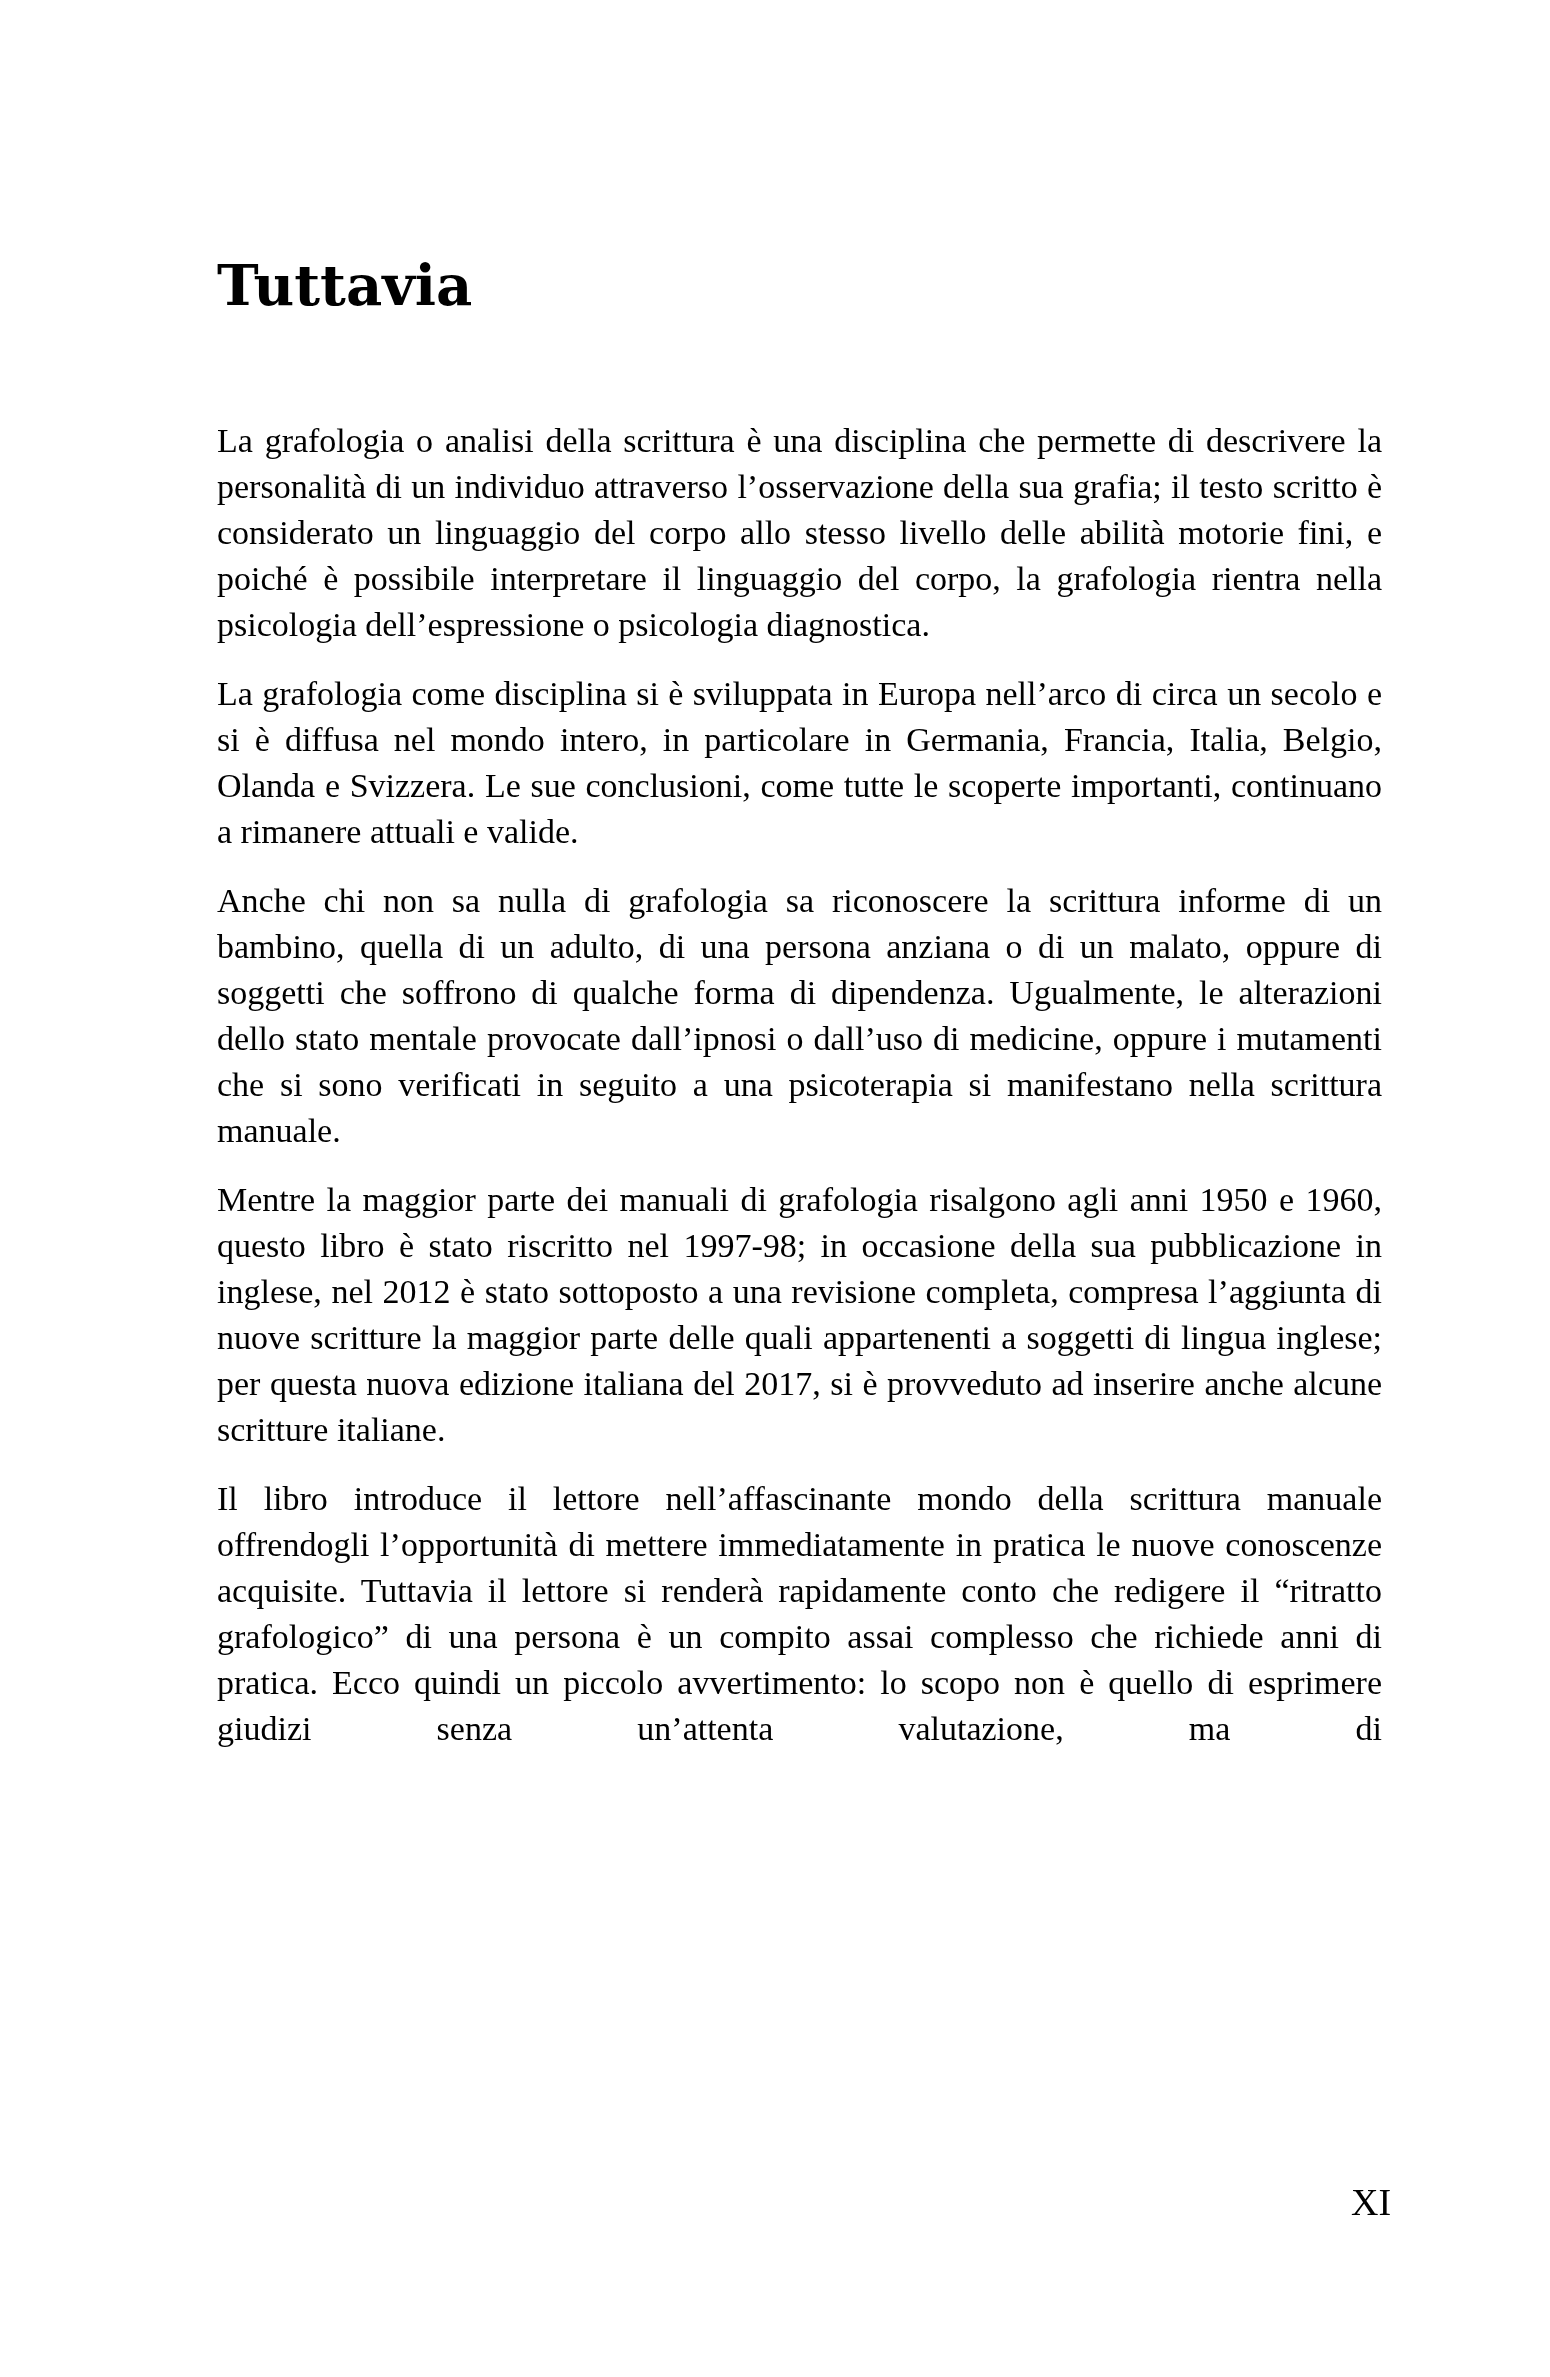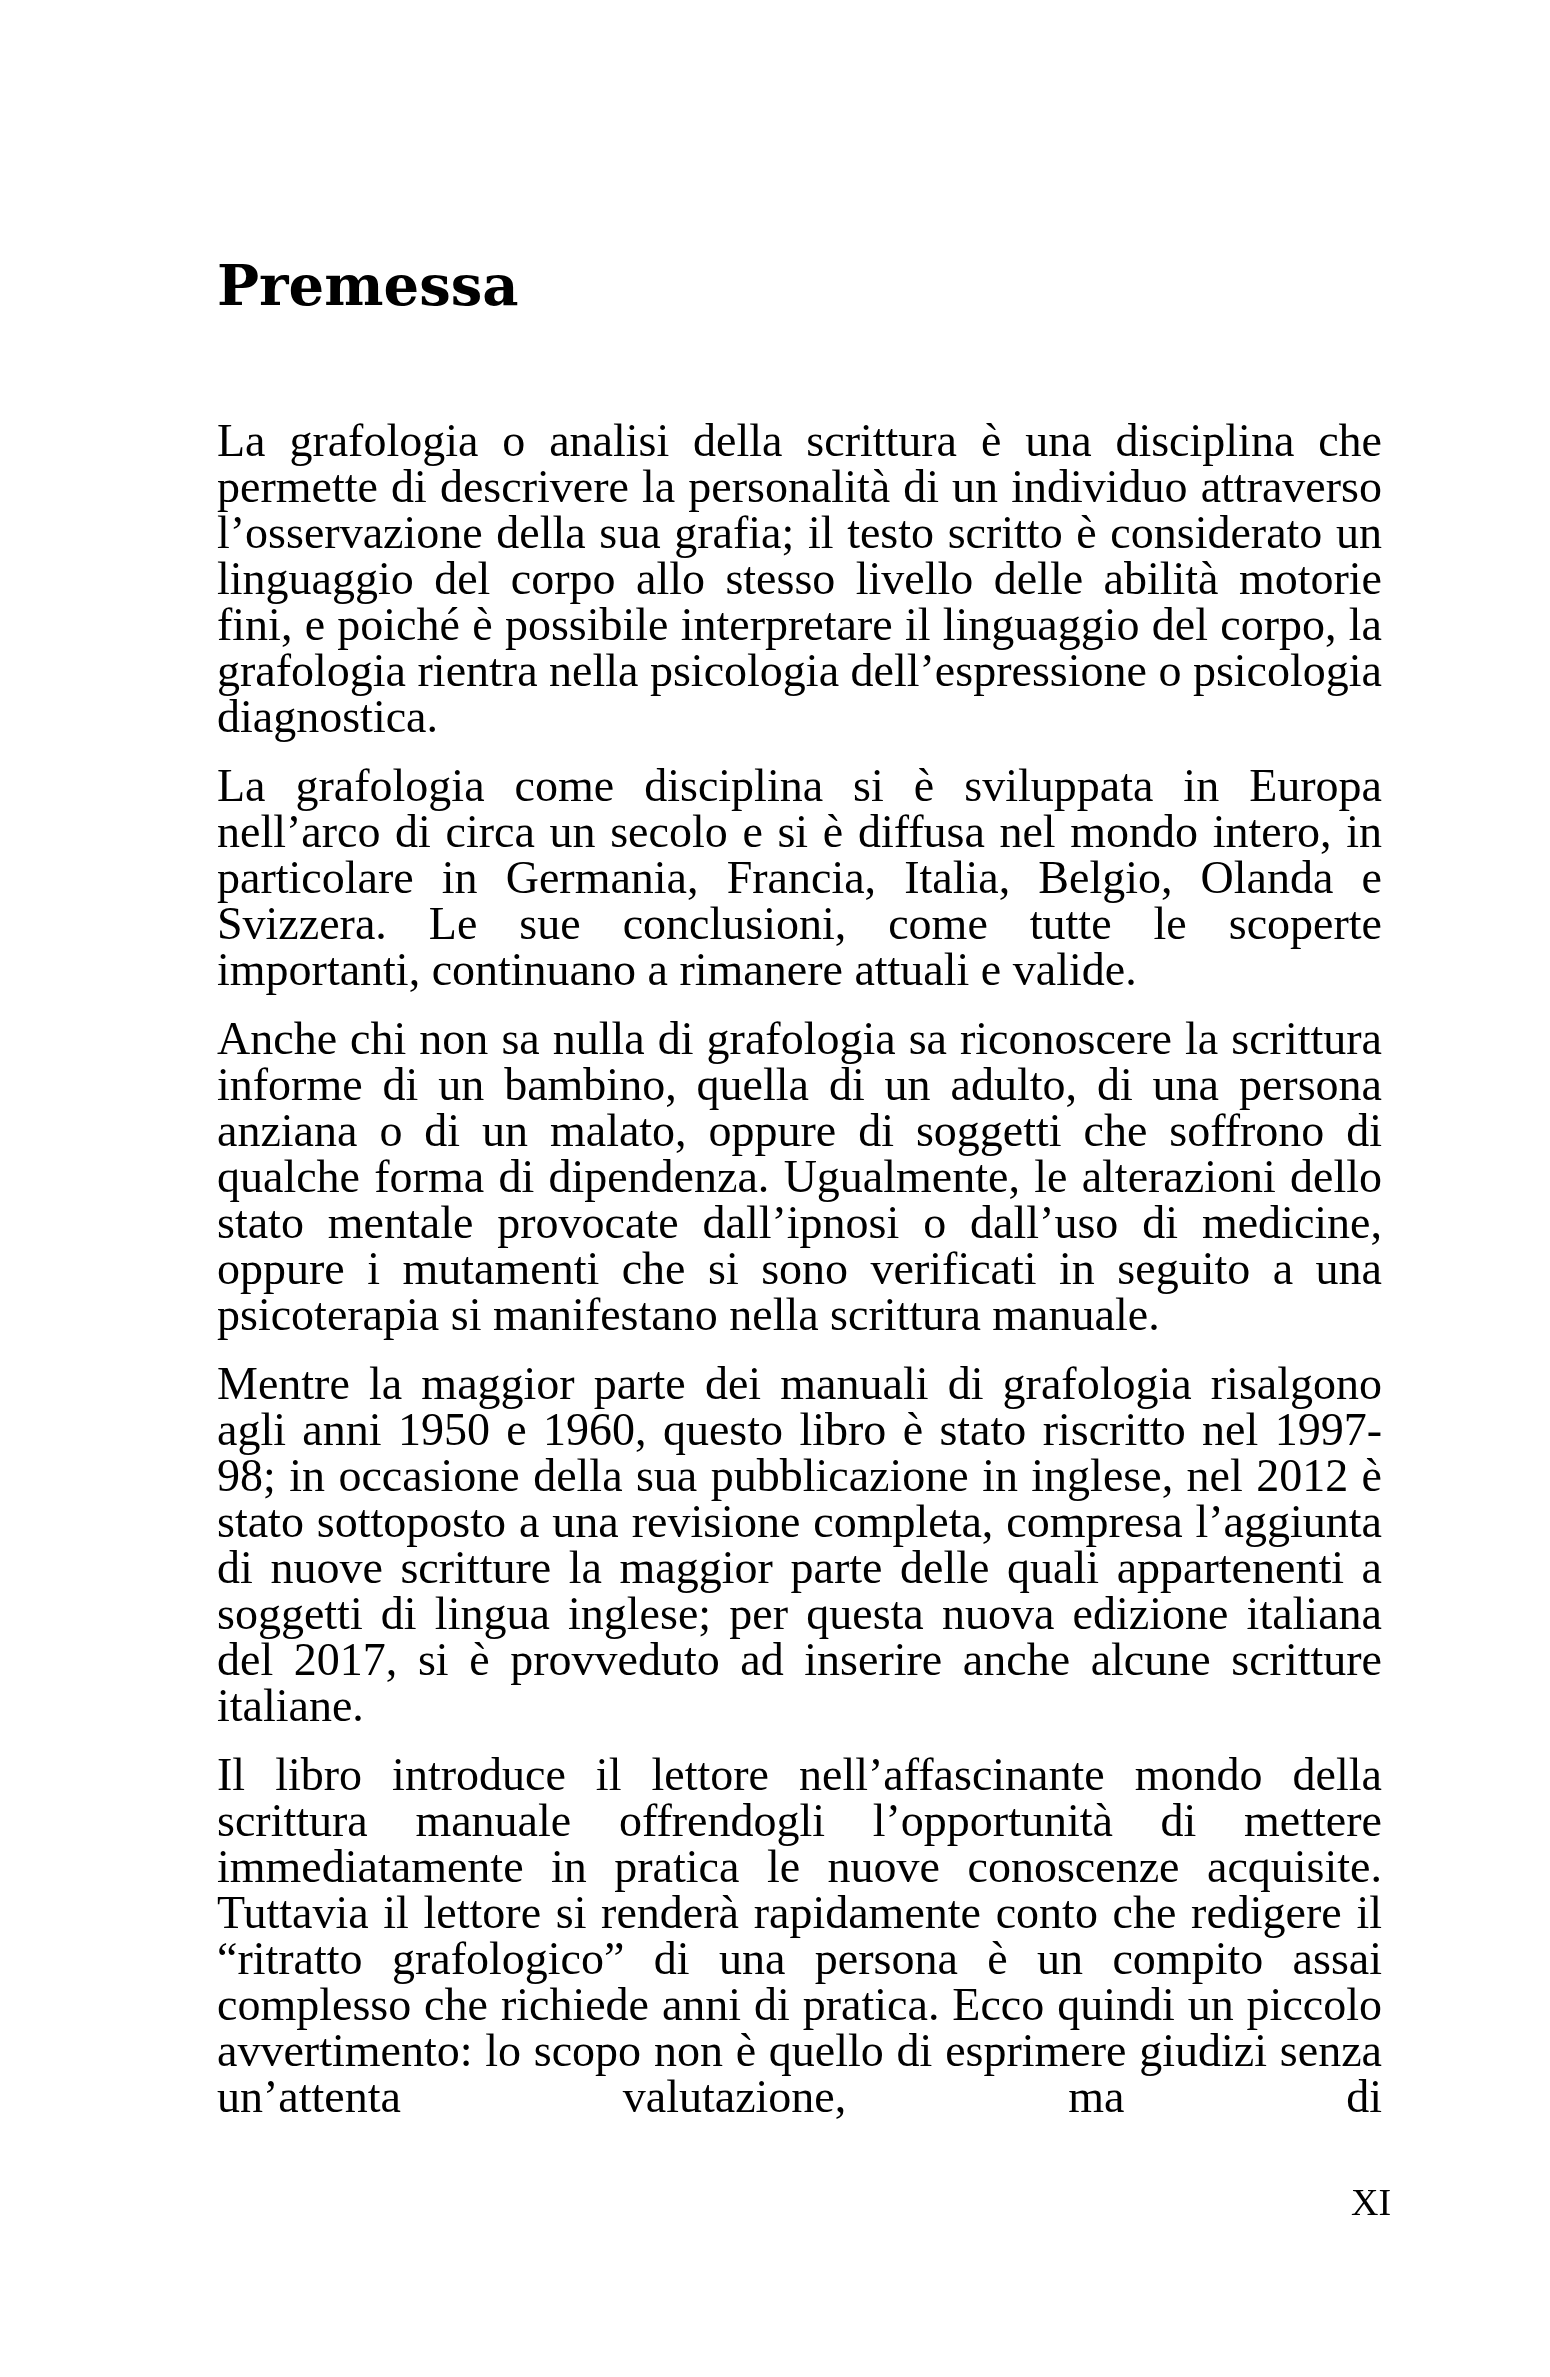--- a/index.html
+++ b/index.html
@@ -28,40 +28,40 @@
     }
     .body-text {
       position: absolute;
       left: 217px;
       top: 418px;
       width: 1165px;
     }
     .para {
       margin: 0 0 23px 0;
       font-family: "Liberation Serif", "DejaVu Serif", serif;
-      font-size: 46px;
+      font-size: 34px;
       line-height: 46px;
       text-align: justify;
       text-align-last: left;
       hyphens: none;
       word-spacing: 0px;
     }
     .page-number {
       position: absolute;
       left: 1351px;
       top: 2185px;
       font-family: "Liberation Serif", "DejaVu Serif", serif;
       font-size: 38px;
       line-height: 35px;
     }
   </style>
 </head>
 <body>
 
-<h1 class="page-title">Premessa</h1>
+<h1 class="page-title">Tuttavia</h1>
 
 <div class="body-text">
   <p class="para">La grafologia o analisi della scrittura è una disciplina che permette di descrivere la personalità di un individuo attraverso l’osservazione della sua grafia; il testo scritto è considerato un linguaggio del corpo allo stesso  livello delle abilità motorie fini, e poiché è possibile interpretare il linguaggio del corpo, la grafologia rientra nella psicologia dell’espressione o psicologia diagnostica.</p>
   <p class="para">La grafologia come disciplina si è sviluppata in Europa nell’arco di circa un secolo e si è diffusa nel mondo intero, in particolare in Germania, Francia, Italia, Belgio, Olanda e Svizzera. Le sue conclusioni, come tutte le scoperte importanti, continuano a rimanere attuali e valide.</p>
   <p class="para">Anche chi non sa nulla di grafologia sa riconoscere la scrittura informe di un bambino, quella di  un adulto, di una persona anziana o di un malato, oppure di soggetti che soffrono di qualche forma di dipendenza. Ugualmente, le alterazioni dello stato mentale provocate dall’ipnosi o dall’uso di medicine, oppure i mutamenti che si sono verificati in seguito a una psicoterapia si manifestano nella scrittura manuale.</p>
   <p class="para">Mentre la maggior parte dei manuali di grafologia risalgono agli anni 1950 e 1960, questo libro è stato riscritto nel 1997-98; in occasione della sua pubblicazione in inglese, nel 2012 è stato sottoposto a una revisione completa, compresa l’aggiunta di nuove scritture la maggior parte delle quali appartenenti a soggetti di lingua inglese; per questa nuova edizione italiana del 2017, si è provveduto ad inserire anche alcune scritture italiane.</p>
   <p class="para" style="text-align-last: justify;">Il libro introduce il lettore nell’affascinante mondo della scrittura manuale offrendogli l’opportunità di mettere immediatamente in pratica le nuove conoscenze acquisite. Tuttavia il lettore si renderà rapidamente conto che redigere il “ritratto grafologico” di una persona è un compito assai complesso che richiede anni di pratica. Ecco quindi un piccolo avvertimento: lo scopo non è quello di esprimere giudizi senza un’attenta valutazione, ma di</p>
 </div>
 
 <div class="page-number">XI</div>

